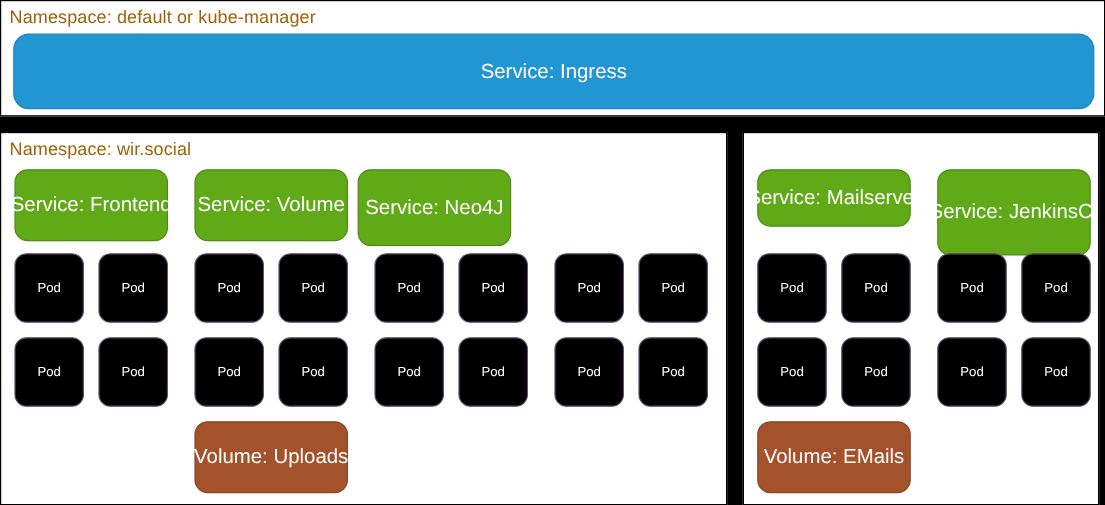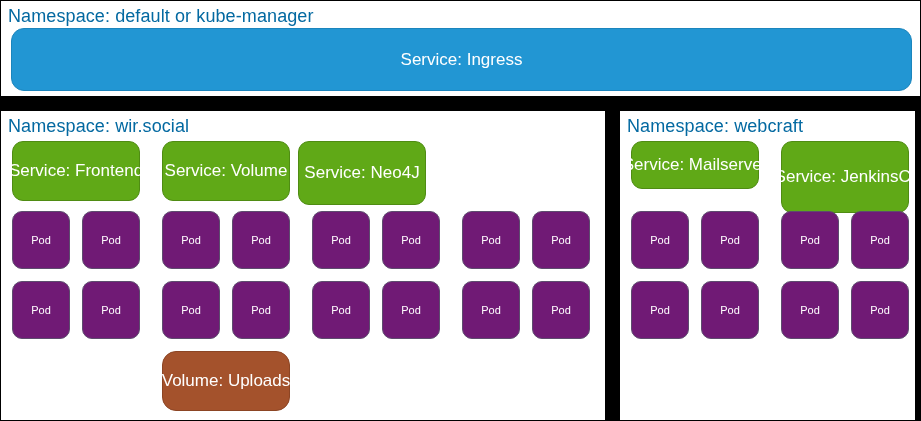--- a/index.html
+++ b/index.html
@@ -44,22 +44,22 @@
     left: 619px;
     top: 110px;
     width: 297px;
     height: 311px;
   }
 
   .ns-label {
     position: absolute;
     left: 7px;
     top: 5px;
-    font-size: 18px;
-    color: #0369a1;
+    font-size: 15px;
+    color: #a16207;
     white-space: nowrap;
     letter-spacing: 0.1px;
   }
 
   
   .node {
     position: absolute;
     box-sizing: border-box;
     display: flex;
     align-items: center;
@@ -74,21 +74,21 @@
   .node-ingress {
     background: #2296d3;
     border: 1px solid #1b85bd;
     border-radius: 13px;
   }
   .node-service {
     background: #60a917;
     border: 1px solid #4f8c13;
   }
   .node-pod {
-    background: #701a75;
+    background: #000000;
     border: 1px solid #5d4c6e;
     border-radius: 10px;
     font-size: 11px;
   }
   .node-volume {
     background: #a4522c;
     border: 1px solid #8c4524;
   }
 
   
@@ -116,42 +116,42 @@
     <div class="node node-pod" style="left:11px;  top:100px; width:58px;  height:58px;">Pod</div>
     <div class="node node-pod" style="left:81px;  top:100px; width:58px;  height:58px;">Pod</div>
     <div class="node node-pod" style="left:11px;  top:170px; width:58px;  height:58px;">Pod</div>
     <div class="node node-pod" style="left:81px;  top:170px; width:58px;  height:58px;">Pod</div>
 
     <div class="node node-service" style="left:161px; top:30px;  width:128px; height:60px;">Service: Volume</div>
     <div class="node node-pod" style="left:161px; top:100px; width:58px;  height:58px;">Pod</div>
     <div class="node node-pod" style="left:231px; top:100px; width:58px;  height:58px;">Pod</div>
     <div class="node node-pod" style="left:161px; top:170px; width:58px;  height:58px;">Pod</div>
     <div class="node node-pod" style="left:231px; top:170px; width:58px;  height:58px;">Pod</div>
-    <div class="node node-volume" style="left:161px; top:240px; width:128px; height:60px;border-radius:14px;">Volume: Uploads</div>
+    <div class="node node-volume" style="left:161px; top:240px; width:128px; height:60px;">Volume: Uploads</div>
 
     <div class="node node-service" style="left:297px; top:30px;  width:128px; height:64px;">Service: Neo4J</div>
     <div class="node node-pod" style="left:311px; top:100px; width:58px;  height:58px;">Pod</div>
     <div class="node node-pod" style="left:381px; top:100px; width:58px;  height:58px;">Pod</div>
     <div class="node node-pod" style="left:311px; top:170px; width:58px;  height:58px;">Pod</div>
     <div class="node node-pod" style="left:381px; top:170px; width:58px;  height:58px;">Pod</div>
 
     <div class="node node-pod" style="left:461px; top:100px; width:58px;  height:58px;">Pod</div>
     <div class="node node-pod" style="left:531px; top:100px; width:58px;  height:58px;">Pod</div>
     <div class="node node-pod" style="left:461px; top:170px; width:58px;  height:58px;">Pod</div>
     <div class="node node-pod" style="left:531px; top:170px; width:58px;  height:58px;">Pod</div>
   </div>
 
   <div class="ns-panel" id="ns-web">
-    <div class="ns-label">Namespace: webcraft</div>
 
     <div class="node node-service" style="left:11px;  top:30px;  width:128px; height:48px;">Service: Mailserver</div>
     <div class="node node-pod" style="left:11px;  top:100px; width:58px;  height:58px;">Pod</div>
     <div class="node node-pod" style="left:81px;  top:100px; width:58px;  height:58px;">Pod</div>
     <div class="node node-pod" style="left:11px;  top:170px; width:58px;  height:58px;">Pod</div>
     <div class="node node-pod" style="left:81px;  top:170px; width:58px;  height:58px;">Pod</div>
+    <div class="node node-volume" style="left:11px;  top:240px; width:128px; height:60px;">Volume: EMails</div>
 
     <div class="node node-service" style="left:161px; top:30px;  width:128px; height:72px;">Service: JenkinsCI</div>
     <div class="node node-pod" style="left:161px; top:100px; width:58px;  height:58px;">Pod</div>
     <div class="node node-pod" style="left:231px; top:100px; width:58px;  height:58px;">Pod</div>
     <div class="node node-pod" style="left:161px; top:170px; width:58px;  height:58px;">Pod</div>
     <div class="node node-pod" style="left:231px; top:170px; width:58px;  height:58px;">Pod</div>
   </div>
 
 </div>
 

